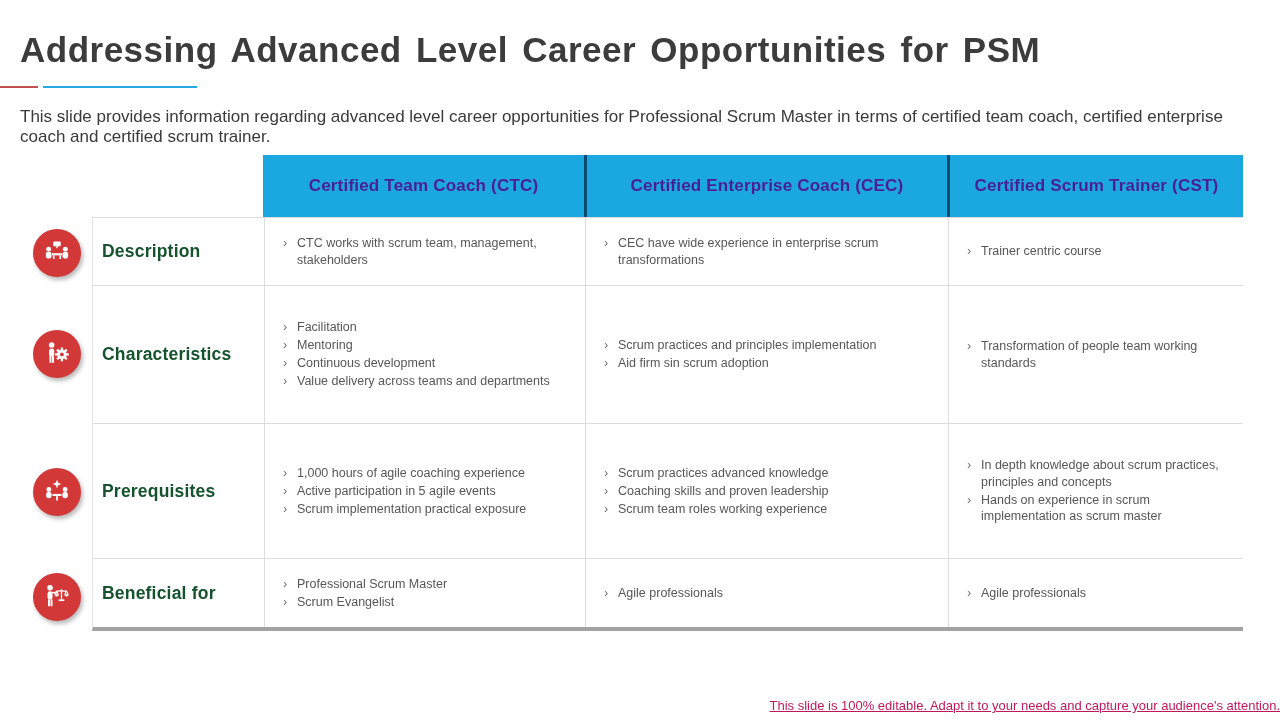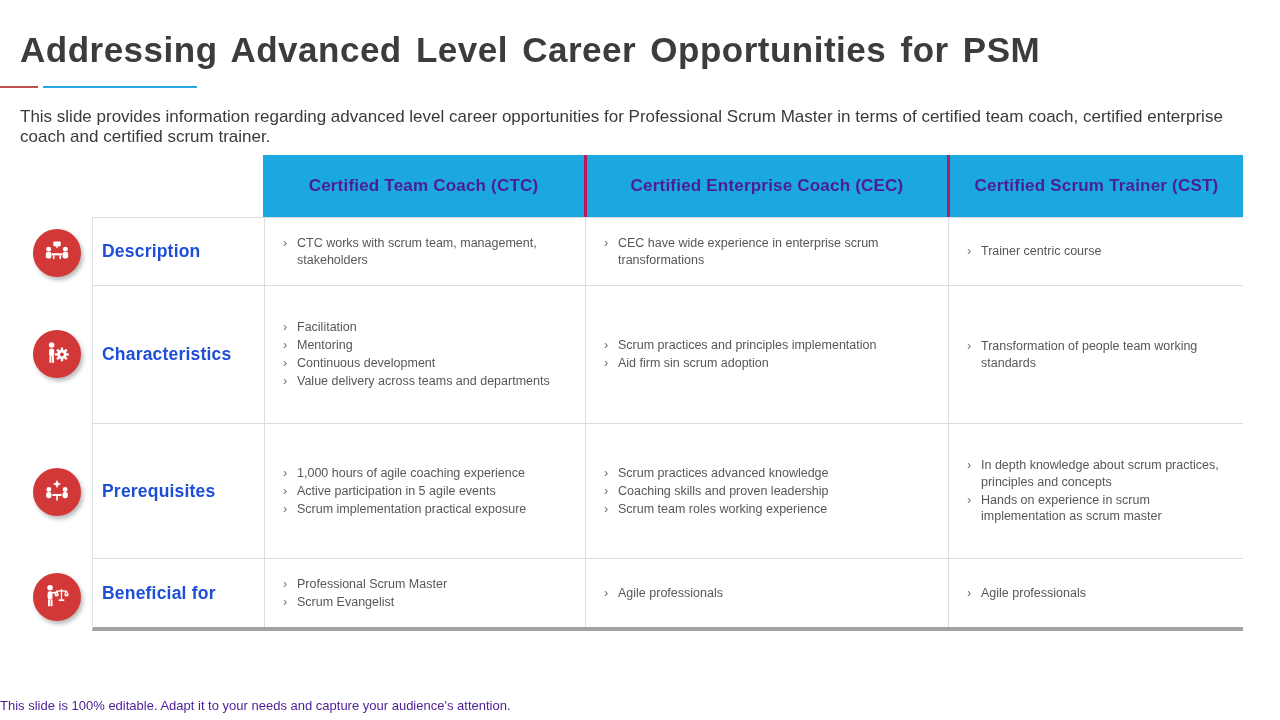--- a/index.html
+++ b/index.html
@@ -26,33 +26,33 @@
   
   .table-wrap { position:absolute; left:92px; top:155px; width:1151px; }
   .grid-row { display:grid; grid-template-columns:171px 321px 363px 296px; }
 
   .thead { height:62px; }
   .th {
     background:#1ba7e0; color:#4c1d95; font-weight:700; font-size:17px;
     display:flex; align-items:center; justify-content:center; text-align:center;
     letter-spacing:0.2px;
   }
-  .th.gap { border-left:3px solid #be185d; }
+  .th.gap { border-left:3px solid #0c4a6e; }
   .th-empty { background:transparent; }
 
   .tbody .grid-row { border-top:1px solid #dcdcdc; border-left:1px solid #e3e3e3; }
   .tbody .grid-row:last-child { border-bottom:4px solid #a3a3a3; }
   .row-h1 { height:68px; }
   .row-h2 { height:138px; }
   .row-h3 { height:135px; }
   .row-h4 { height:73px; }
 
   .label-cell {
     display:flex; align-items:center; padding-left:9px;
-    font-size:17.5px; font-weight:700; color:#1d4ed8; letter-spacing:0.2px;
+    font-size:17.5px; font-weight:700; color:#14532d; letter-spacing:0.2px;
   }
   .content-cell {
     border-left:1px solid #dcdcdc;
     display:flex; align-items:center; padding:8px 12px 8px 8px;
   }
   .content-cell ul { list-style:none; }
   .content-cell li { display:flex; font-size:12.5px; color:#575757; line-height:16.5px; margin:1.5px 0; }
   .blt { flex:none; width:24px; text-align:center; color:#6a6a6a; }
   .blt-text { flex:1; }
 
@@ -64,21 +64,21 @@
   }
   .icon-1 { top:229px; }
   .icon-2 { top:330px; }
   .icon-3 { top:468px; }
   .icon-4 { top:573px; }
   .row-icon svg { display:block; }
 
   
   .footer {
     position:absolute; bottom:7px; left:0; width:100%;
-    text-align:left; font-size:13px; color:#4c1d95;
+    text-align:right; font-size:13px; color:#be185d;text-decoration:underline;
   }
 </style>
 </head>
 <body>
 
 <div class="slide">
 
   <div class="title">Addressing Advanced Level Career Opportunities for PSM</div>
   <div class="title-underline">
     <div class="ul-red"></div>

